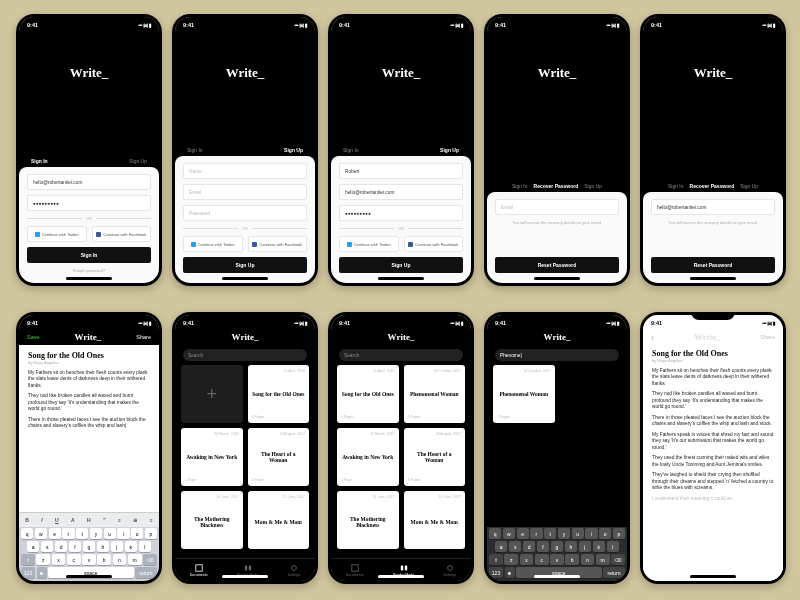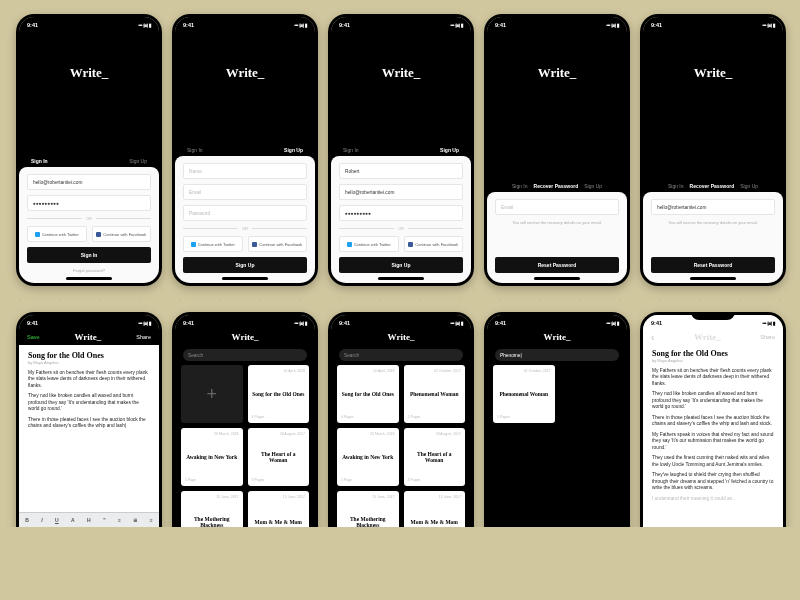--- a/index.html
+++ b/index.html
@@ -1,16 +1,16 @@
 <!DOCTYPE html>
 <html><head>
 <meta charset="utf-8">
 <style>
 html,body{margin:0;padding:0;background:#d1c79f}
-.stage{width:800px;height:527px;position:relative;overflow:hidden;background:linear-gradient(#d6ccac,#cfc49a);background-image:radial-gradient(rgba(120,110,70,.06) 1px,transparent 1px);background-size:40px 40px}
+.stage{width:800px;height:600px;position:relative;overflow:hidden;background:linear-gradient(#d6ccac,#cfc49a);background-image:radial-gradient(rgba(120,110,70,.06) 1px,transparent 1px);background-size:40px 40px}
 .phone{position:absolute;width:146px;height:272px;border-radius:18px;box-shadow:0 3px 10px rgba(0,0,0,.25),inset 0 0 0 3px #000;overflow:hidden;font-family:-apple-system,Helvetica,Arial,sans-serif}
 .phone .screen{position:absolute;inset:3px;border-radius:15px;overflow:hidden;display:flex;flex-direction:column}
 .notch{position:absolute;top:0;left:50%;transform:translateX(-50%);width:44px;height:8px;background:#000;border-radius:0 0 8px 8px;z-index:100}
 .sbar{height:12px;display:flex;justify-content:space-between;align-items:center;padding:2px 8px 0;font-size:5.5px;font-weight:600}
 .sbar.dark{color:#fff}.sbar.light{color:#000}
 .sig{font-size:5px;letter-spacing:-.5px}
 .home{position:absolute;bottom:3px;left:50%;transform:translateX(-50%);width:46px;height:3px;border-radius:2px;z-index:100}
 .home.dark{background:#fff}.home.light{background:#000}
 .blk{background:#000;flex:1;display:flex;flex-direction:column}
 .logo{font-family:Georgia,serif;font-weight:700;text-align:center}

